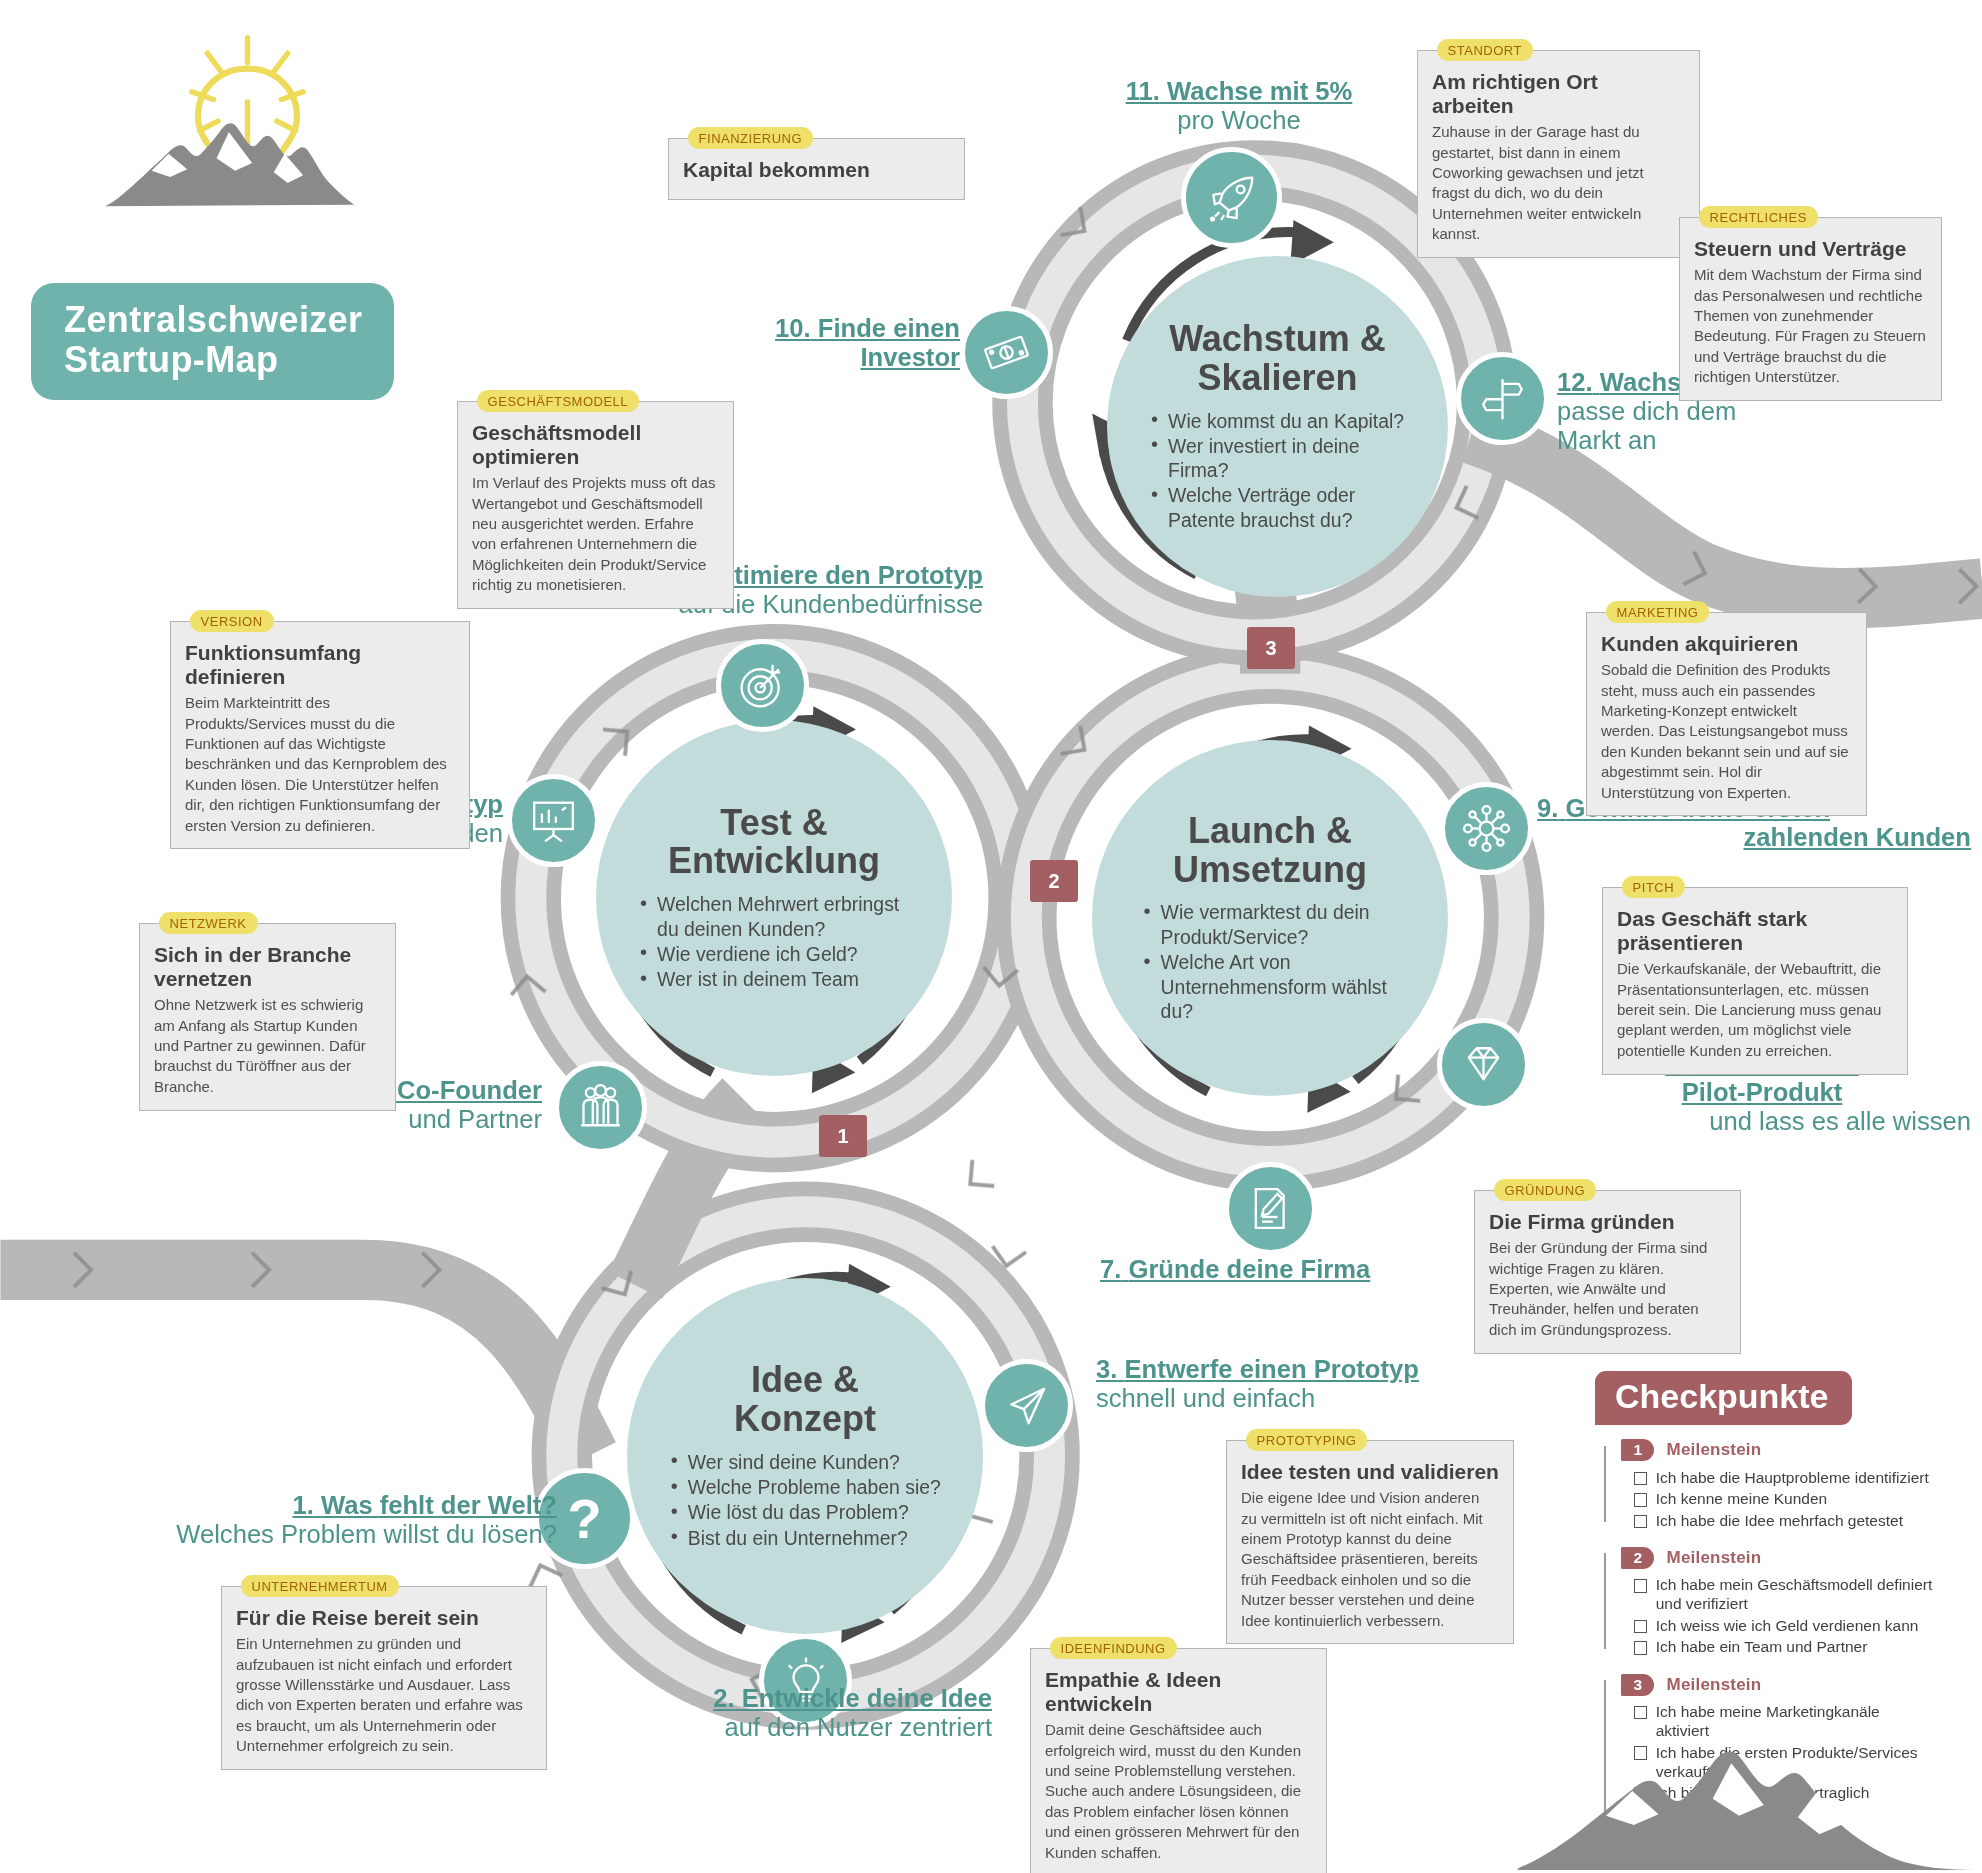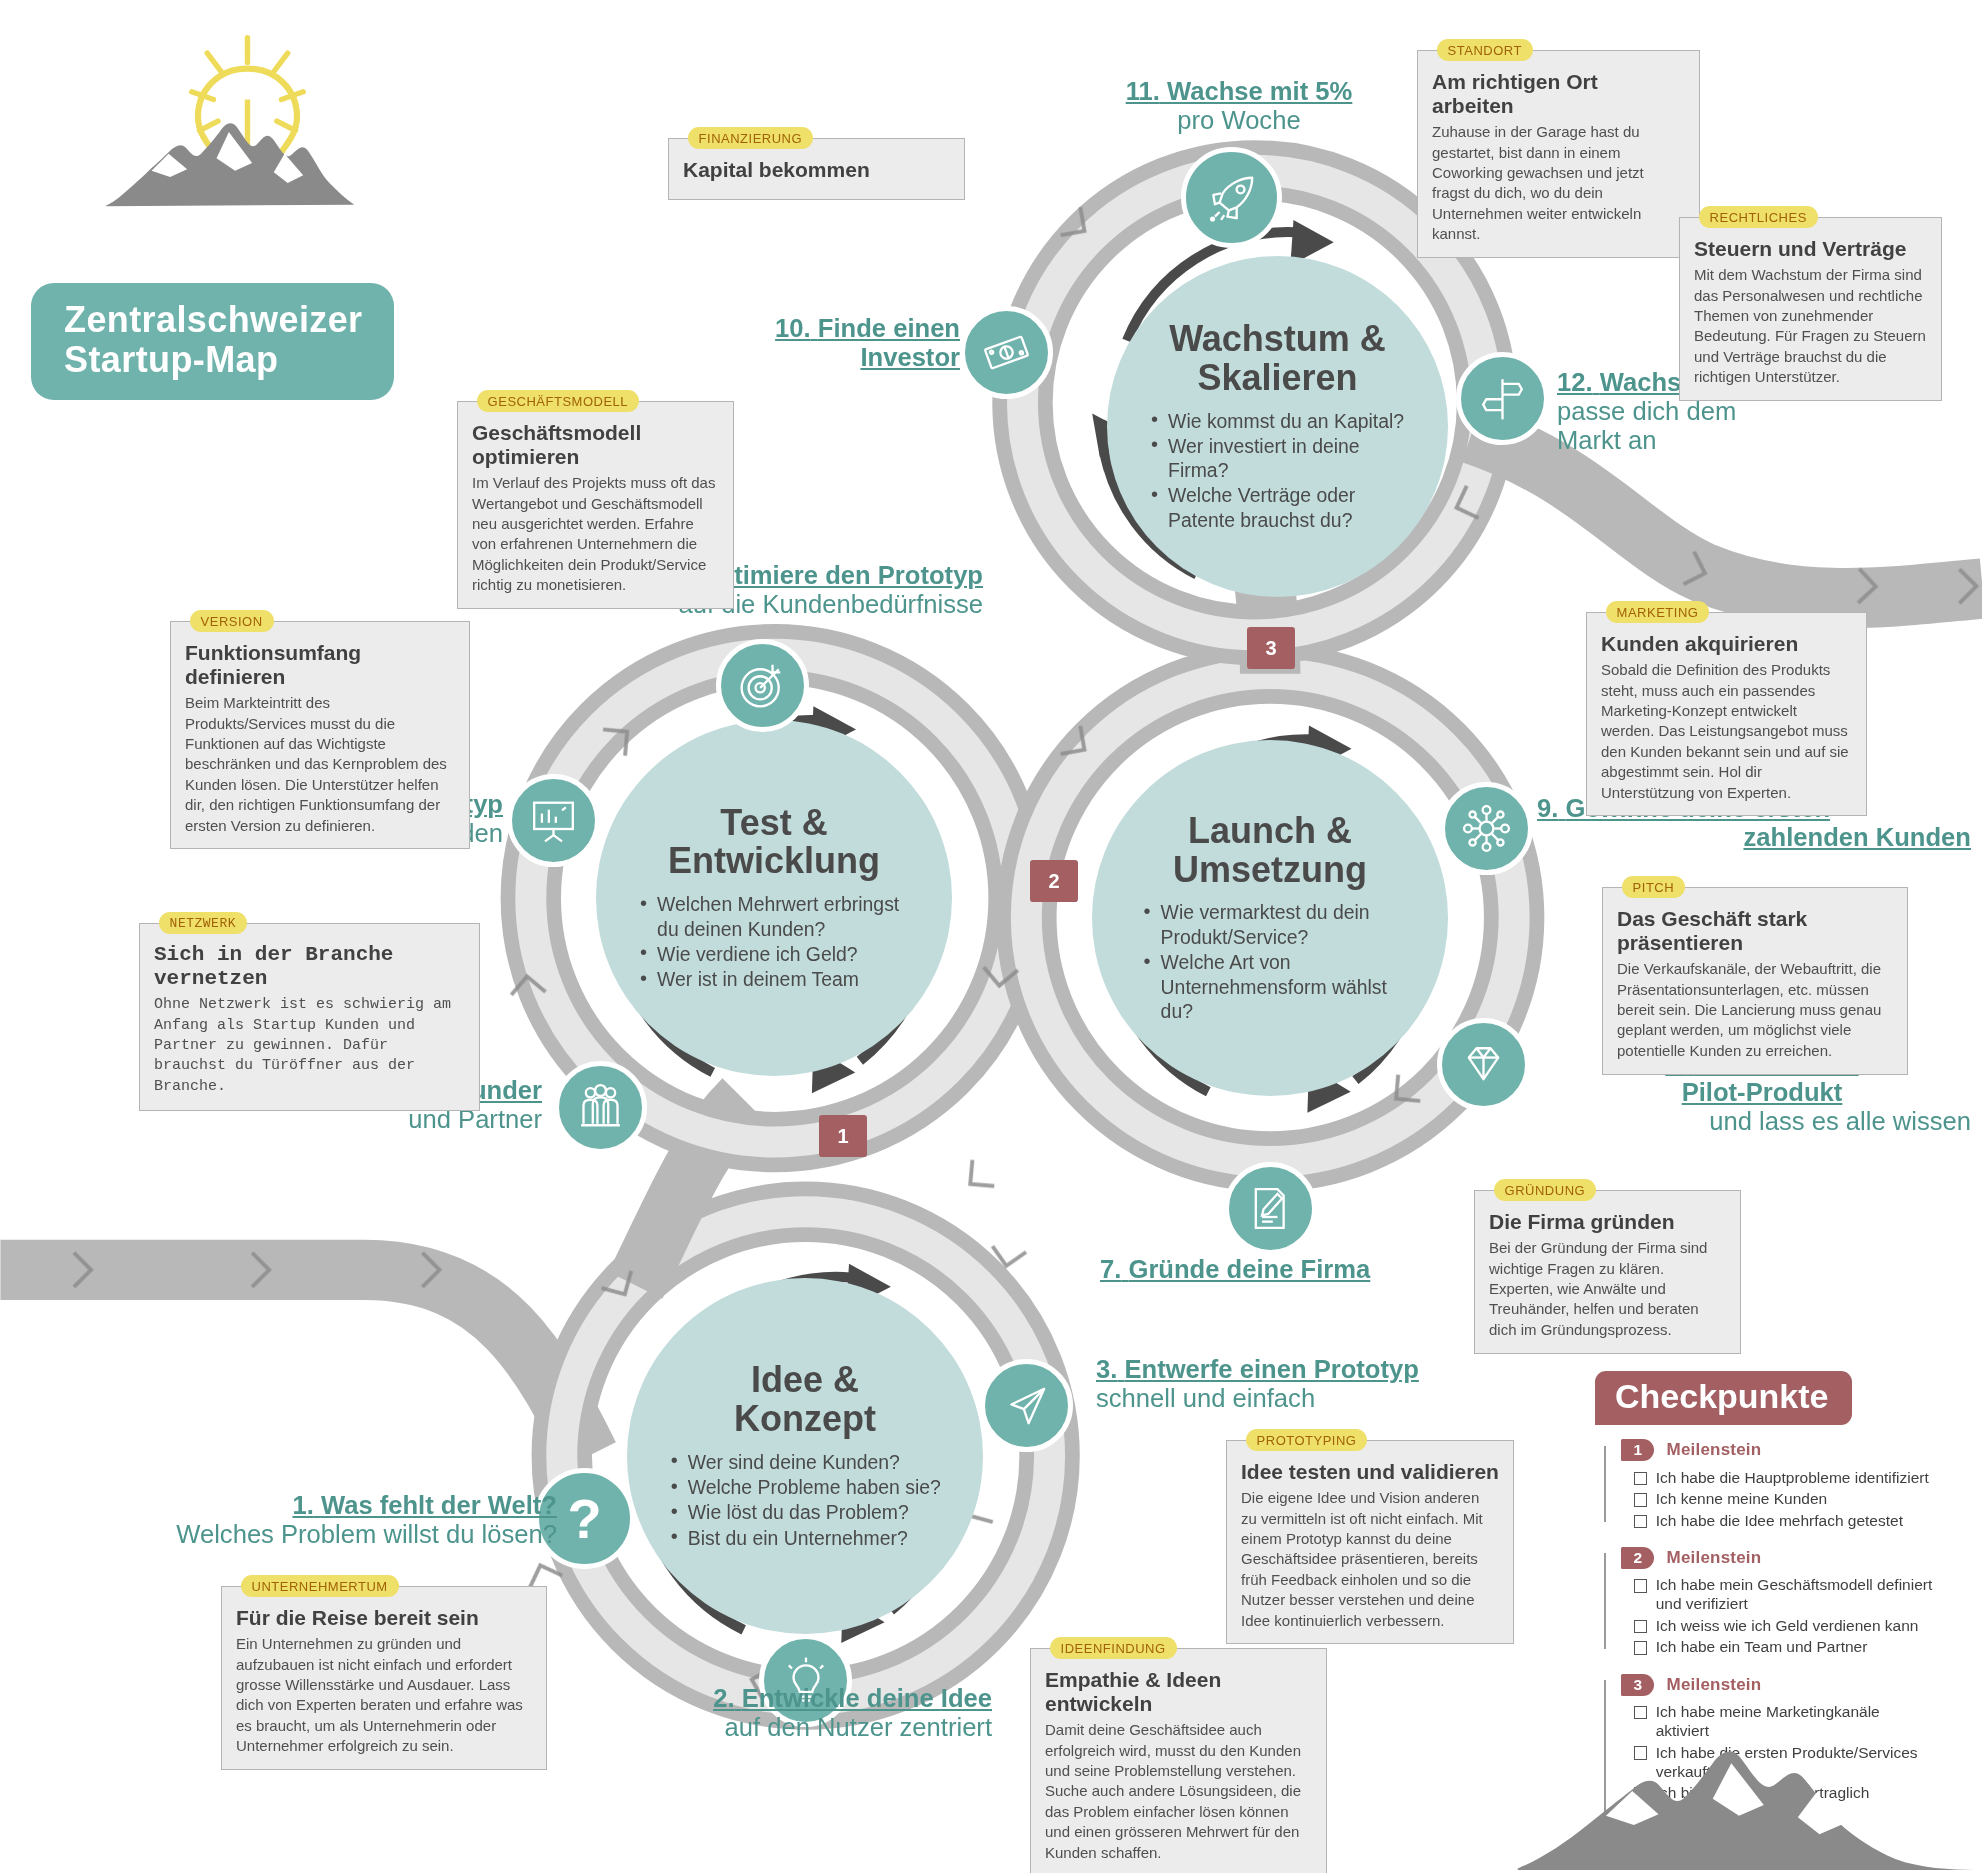--- a/index.html
+++ b/index.html
@@ -520,21 +520,21 @@
   <h3>Geschäftsmodell optimieren</h3>
   <p>Im Verlauf des Projekts muss oft das Wertangebot und Geschäftsmodell neu ausgerichtet werden. Erfahre von erfahrenen Unternehmern die Möglichkeiten dein Produkt/Service richtig zu monetisieren.</p>
 </div>
 
 <div class="abs card" style="left:170px;top:621px;width:300px;">
   <span class="tag">VERSION</span>
   <h3>Funktionsumfang definieren</h3>
   <p>Beim Markteintritt des Produkts/Services musst du die Funktionen auf das Wichtigste beschränken und das Kernproblem des Kunden lösen. Die Unterstützer helfen dir, den richtigen Funktionsumfang der ersten Version zu definieren.</p>
 </div>
 
-<div class="abs card" style="left:139px;top:923px;width:341px;font-family:Liberation Mono, monospace;">
+<div class="abs card" style="left:139px;top:923px;width:257px;">
   <span class="tag">NETZWERK</span>
   <h3>Sich in der Branche vernetzen</h3>
   <p>Ohne Netzwerk ist es schwierig am Anfang als Startup Kunden und Partner zu gewinnen. Dafür brauchst du Türöffner aus der Branche.</p>
 </div>
 
 <div class="abs card" style="left:1586px;top:612px;width:281px;">
   <span class="tag">MARKETING</span>
   <h3>Kunden akquirieren</h3>
   <p>Sobald die Definition des Produkts steht, muss auch ein passendes Marketing-Konzept entwickelt werden. Das Leistungsangebot muss den Kunden bekannt sein und auf sie abgestimmt sein. Hol dir Unterstützung von Experten.</p>
 </div>

